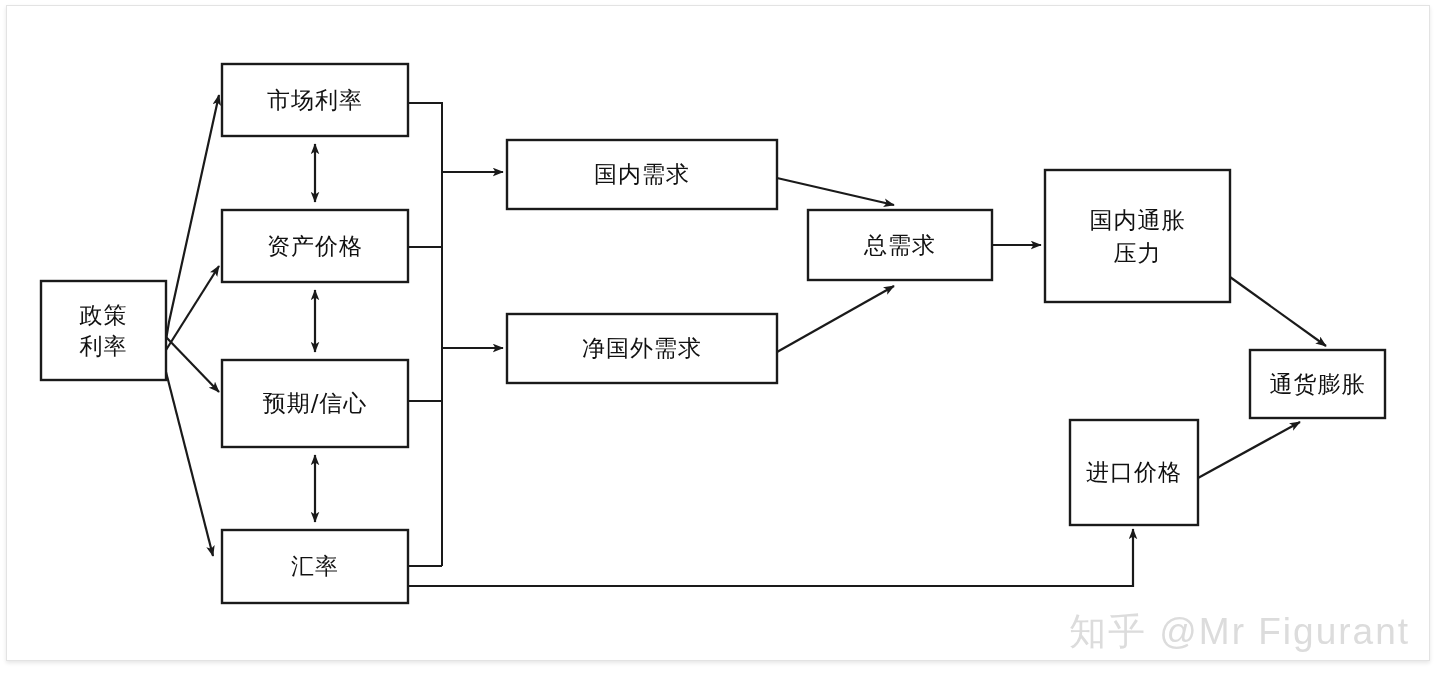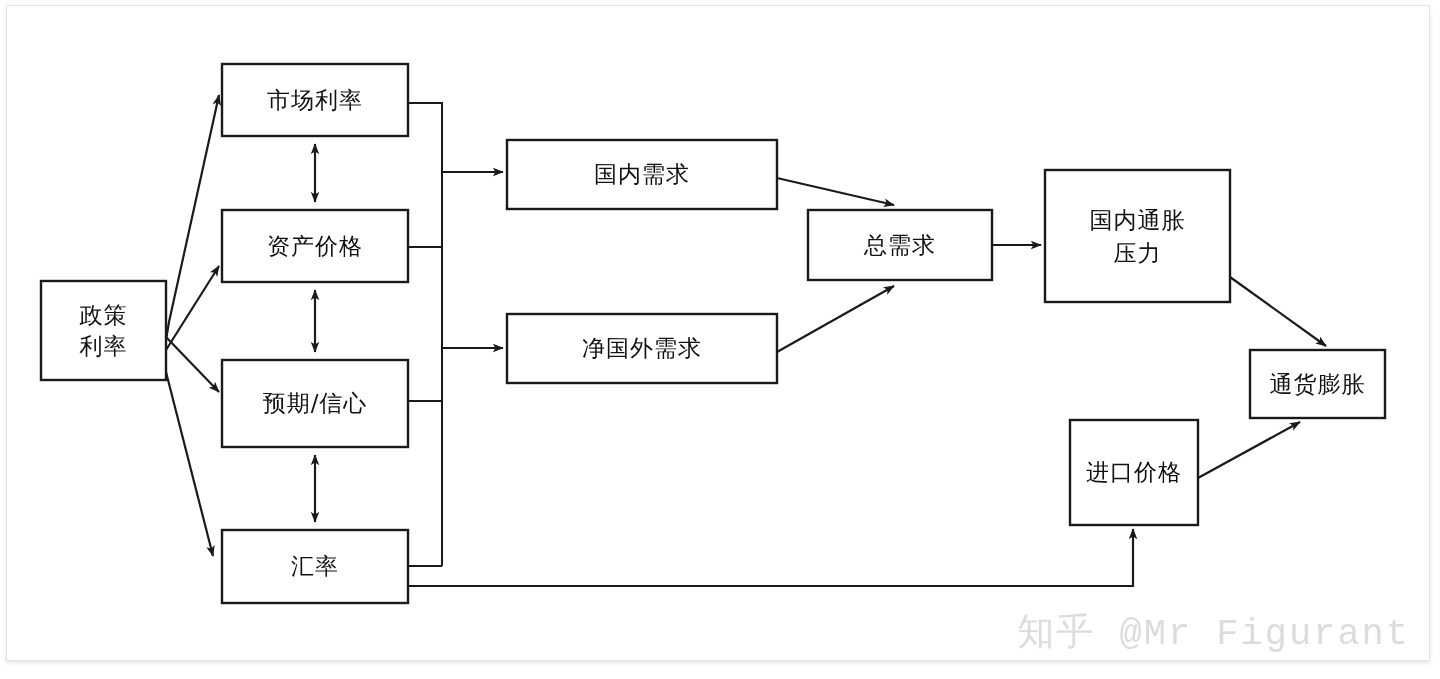--- a/index.html
+++ b/index.html
@@ -58,21 +58,21 @@
     font-size: 23px;
     fill: #111111;
     text-anchor: middle;
     dominant-baseline: middle;
     letter-spacing: 1px;
   }
   .watermark {
     position: absolute;
     right: 30px;
     bottom: 22px;
-    font-family: Liberation Mono, monospace;
+    font-family: Liberation Sans, sans-serif;
     font-size: 37px;
     color: #dcdcdc;
     letter-spacing: 2px;
     white-space: nowrap;
     user-select: none;
   }
 </style>
 </head>
 <body>
 

